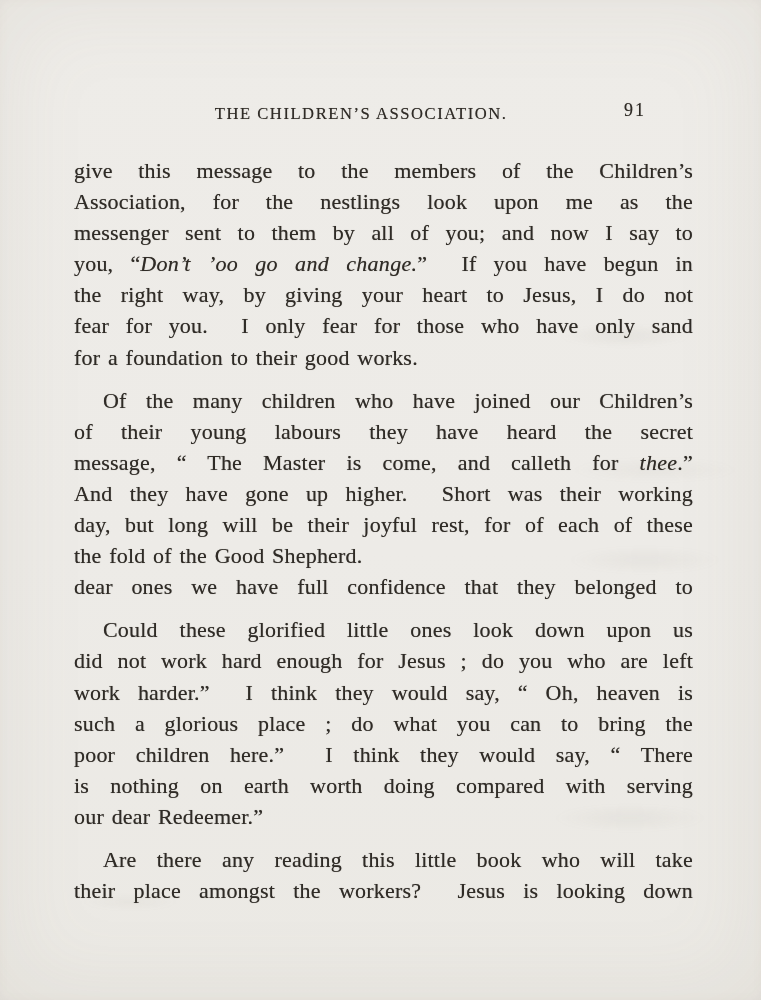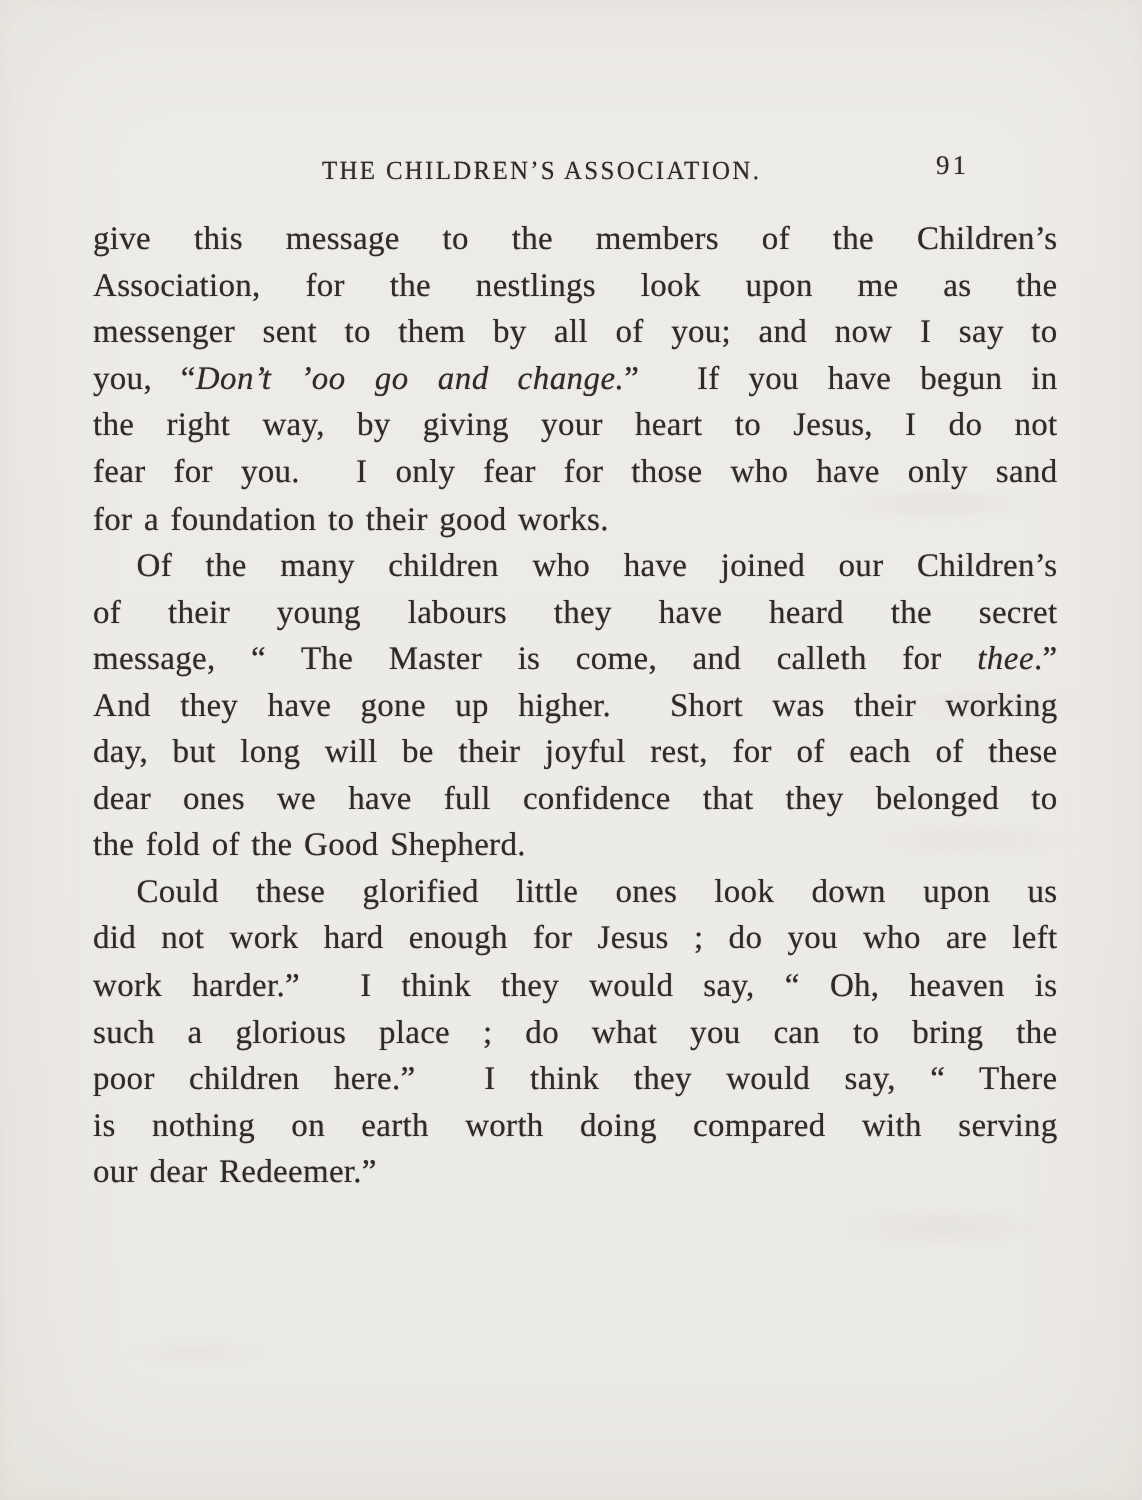--- a/index.html
+++ b/index.html
@@ -64,21 +64,21 @@
     position: absolute;
     left: 62px;
     top: 143px;
     width: 643px;
     font-size: 22px;
     line-height: 31.1px;
     letter-spacing: 0.2px;
     word-spacing: 2px;
     text-shadow: 0 0 0.7px rgba(47,43,38,0.6);
   }
-  .para { margin: 0; }
+  .para { margin: 12px; }
   .line { white-space: pre-wrap; }
   .line.just {
     text-align: justify;
     text-align-last: justify;
   }
   .line.indent { padding-left: 29px; }
   .line em { font-style: italic; letter-spacing: 0.3px; }
 </style>
 </head>
 <body>
@@ -101,26 +101,30 @@
         <div class="line just"><span>the right way, by giving your heart to Jesus, I do not</span></div>
         <div class="line just"><span>fear for you.  I only fear for those who have only sand</span></div>
         <div class="line"><span>for a foundation to their good works.</span></div>
       </div>
       <div class="para">
         <div class="line just indent"><span>Of the many children who have joined our Children’s</span></div>
         <div class="line just"><span>of their young labours they have heard the secret</span></div>
         <div class="line just"><span>message, “ The Master is come, and calleth for </span><em>thee</em><span>.”</span></div>
         <div class="line just"><span>And they have gone up higher.  Short was their working</span></div>
         <div class="line just"><span>day, but long will be their joyful rest, for of each of these</span></div>
+        <div class="line"><span>the fold of the Good Shepherd.</span></div>
         <div class="line just"><span>dear ones we have full confidence that they belonged to</span></div>
-        <div class="line"><span>the fold of the Good Shepherd.</span></div>
       </div>
       <div class="para">
         <div class="line just indent"><span>Could these glorified little ones look down upon us</span></div>
         <div class="line just"><span>did not work hard enough for Jesus ; do you who are left</span></div>
         <div class="line just"><span>work harder.”  I think they would say, “ Oh, heaven is</span></div>
         <div class="line just"><span>such a glorious place ; do what you can to bring the</span></div>
         <div class="line just"><span>poor children here.”  I think they would say, “ There</span></div>
         <div class="line just"><span>is nothing on earth worth doing compared with serving</span></div>
         <div class="line"><span>our dear Redeemer.”</span></div>
       </div>
+      <div class="para">
+        <div class="line just indent"><span>Are there any reading this little book who will take</span></div>
+        <div class="line just"><span>their place amongst the workers?  Jesus is looking down</span></div>
+      </div>
     </div>
 </div>
 
 </body></html>

